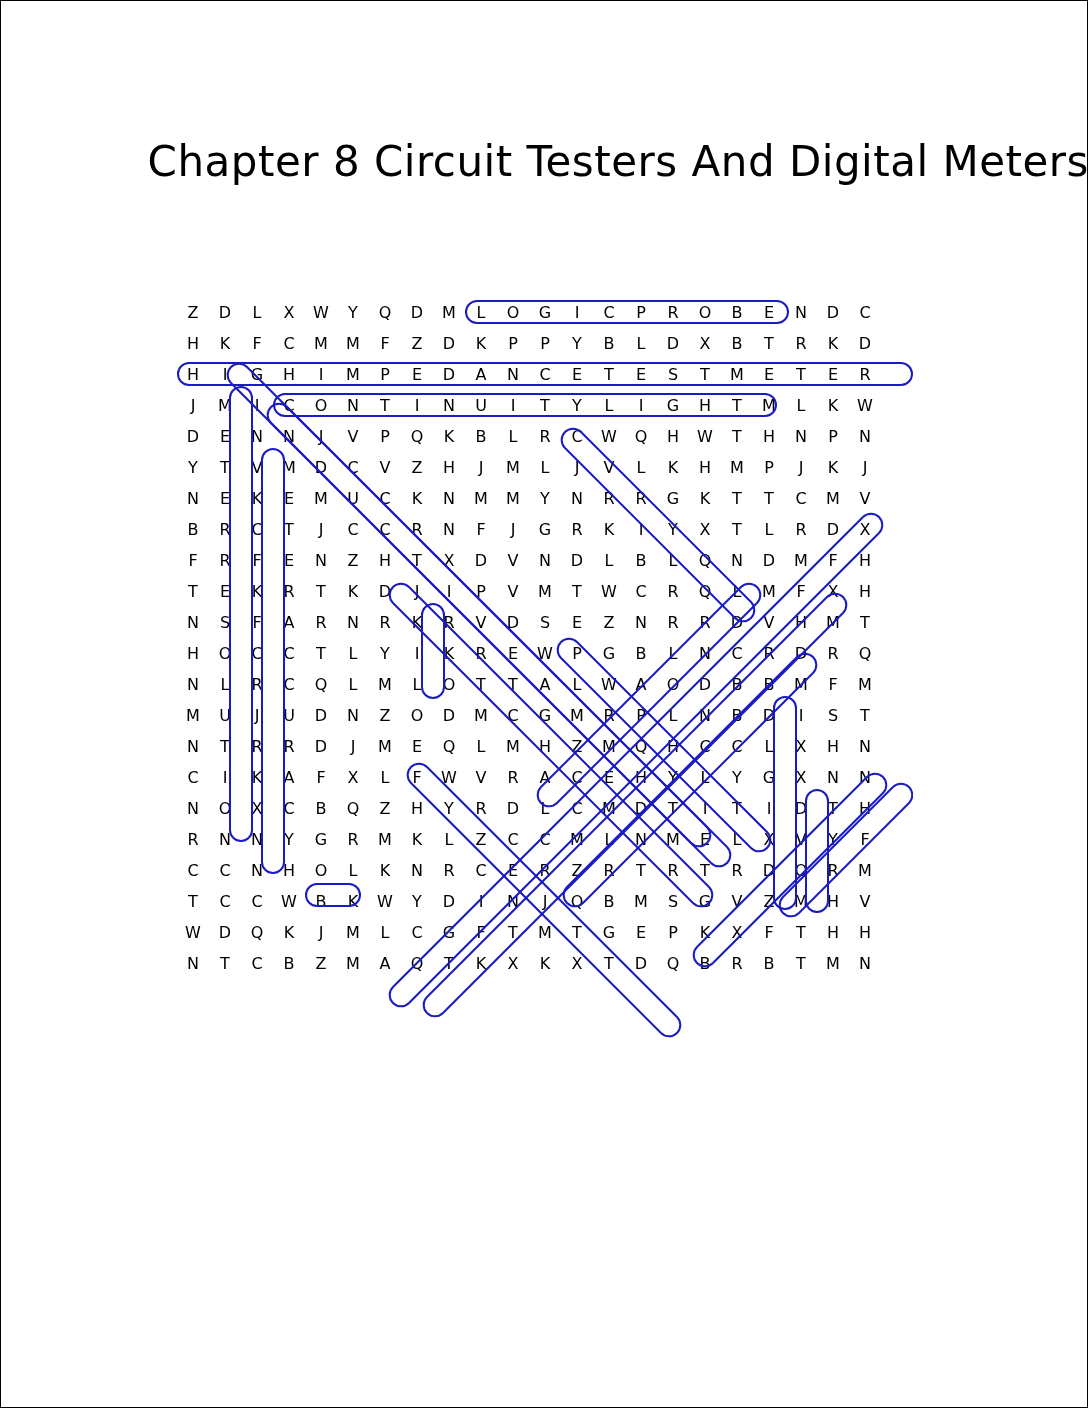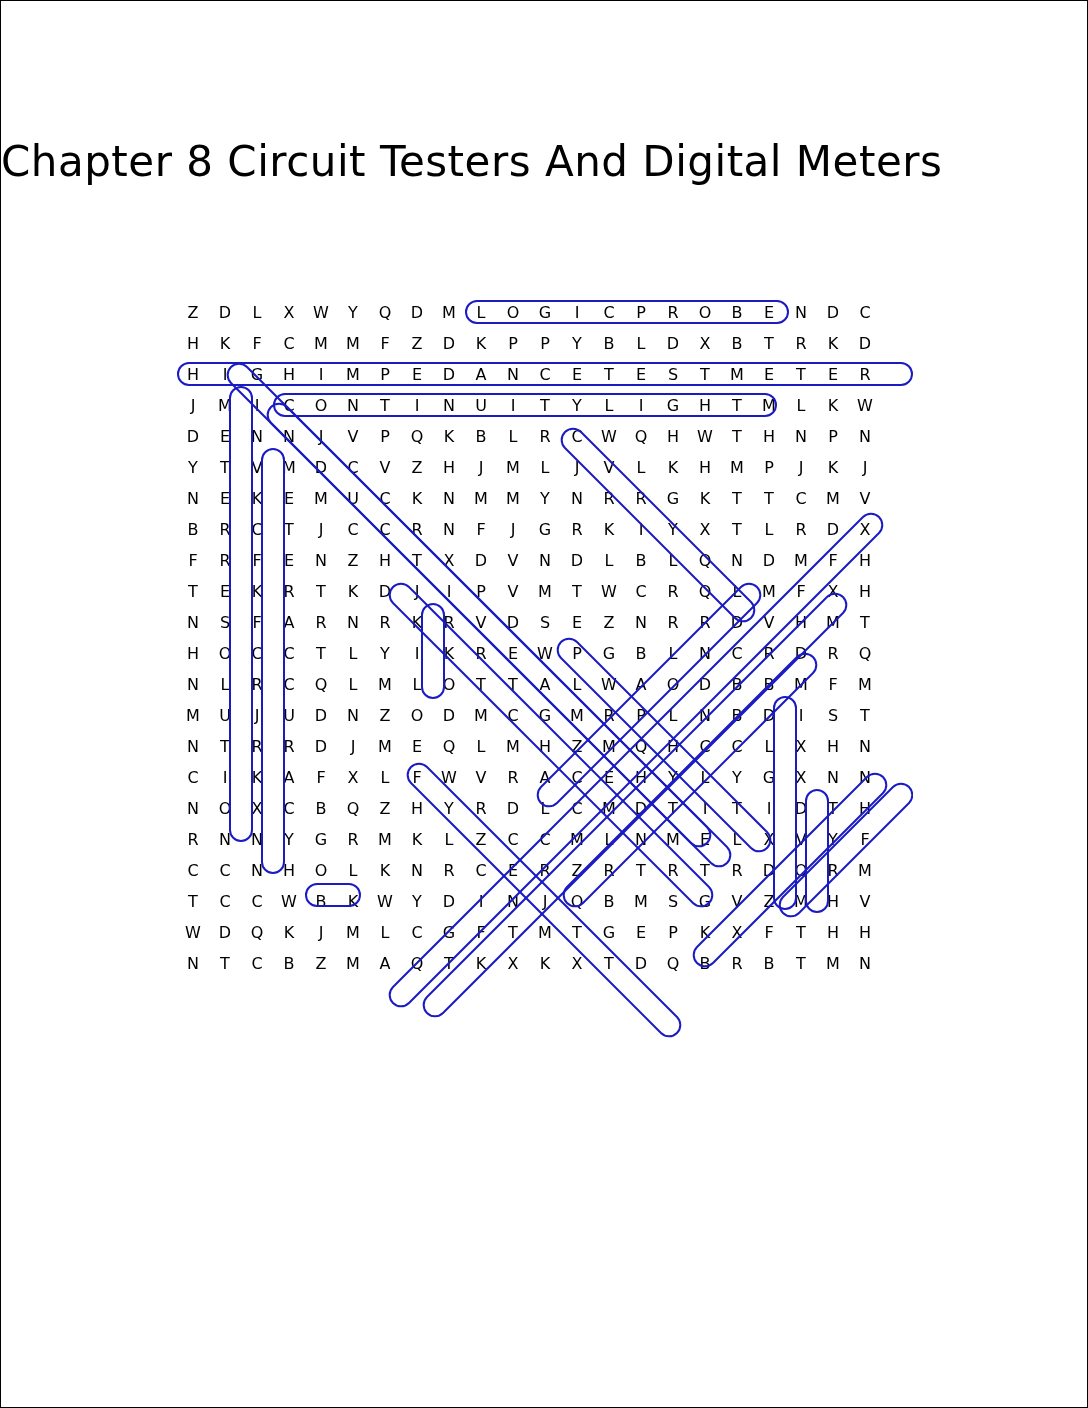--- a/index.html
+++ b/index.html
@@ -18,21 +18,21 @@
     position: absolute;
     inset: 0;
     border: 1px solid #000000;
     box-sizing: border-box;
   }
   #title {
     position: absolute;
     top: 136px;
     left: 0;
     width: 1088px;
-    text-align: left;
+    text-align: right;
     font-family: "DejaVu Sans", sans-serif;
     font-size: 42px;
     font-weight: 500;
     color: #000000;
     letter-spacing: 0.5px;
     white-space: nowrap;
   }
   #grid-wrap {
     position: absolute;
     left: 176px;

